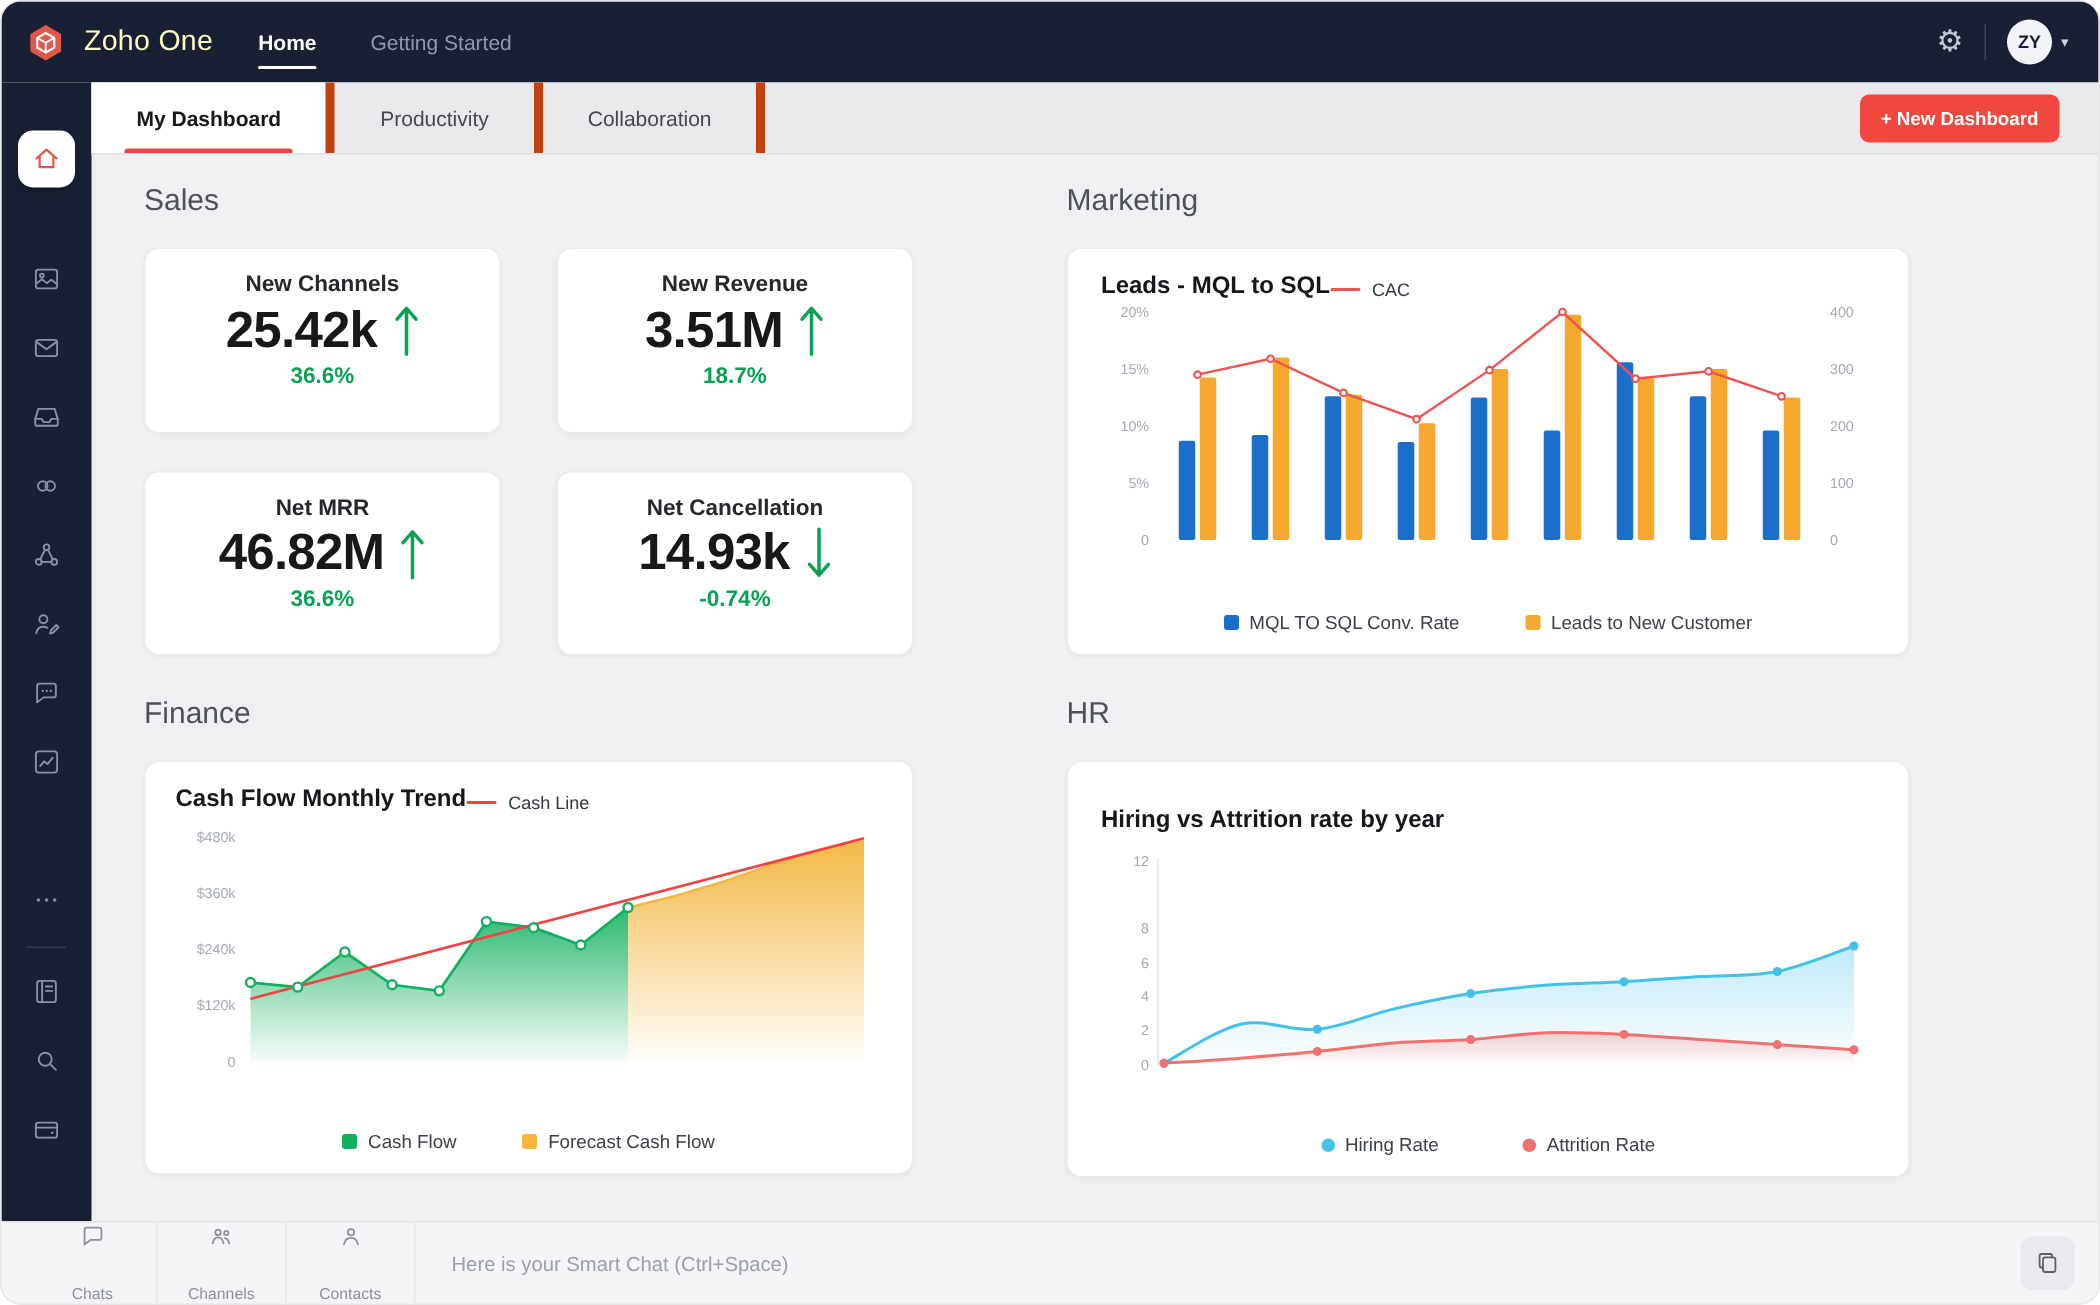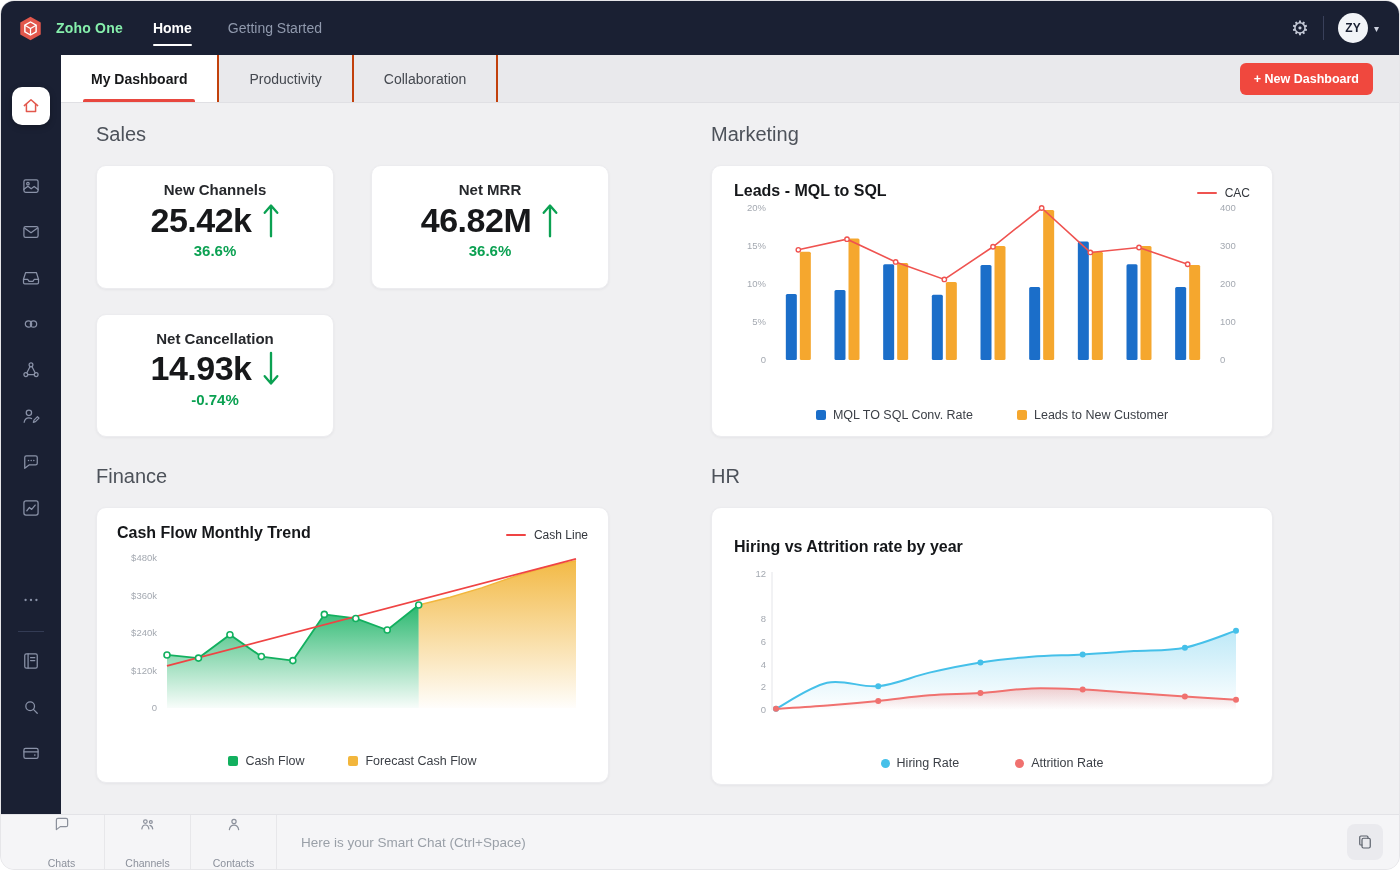--- a/index.html
+++ b/index.html
@@ -2,21 +2,21 @@
 <html><head>
 <meta charset="utf-8">
 <style>
 *{box-sizing:border-box;margin:0;padding:0}
 body{font-family:"Liberation Sans",sans-serif;background:#fff}
 .app{width:1400px;height:870px;background:#f0f0f2;border-radius:14px;overflow:hidden;display:flex;flex-direction:column;border:1px solid #e6e6e9}
 
 
 .topbar{height:54px;background:#1a2033;display:flex;align-items:center;flex-shrink:0;padding:0 20px 0 16px}
 .brand{display:flex;align-items:center;gap:12px}
-.brand-name{color:#86efac;font-size:14px;font-weight:700;letter-spacing:.2px}
+.brand-name{color:#fef9c3;font-size:19px;font-weight:400;letter-spacing:.2px}
 .topnav{display:flex;gap:36px;margin-left:30px;height:54px}
 .topnav-item{display:flex;align-items:center;color:#9099ad;font-size:14px;position:relative;cursor:pointer}
 .topnav-item.active{color:#fff;font-weight:600}
 .topnav-item.active::after{content:"";position:absolute;left:0;right:0;bottom:9px;height:2.5px;background:#fff;border-radius:2px}
 .topbar-right{margin-left:auto;display:flex;align-items:center;gap:14px}
 .gear{font-size:20px;color:#c3c8d6;cursor:pointer;line-height:1}
 .vdiv{width:1px;height:24px;background:#39405a}
 .user{display:flex;align-items:center;gap:6px;cursor:pointer}
 .avatar{width:30px;height:30px;border-radius:50%;background:#f2f4f8;color:#1a2033;font-size:12px;font-weight:700;display:flex;align-items:center;justify-content:center}
 .caret{color:#cdd2df;font-size:10px}
@@ -24,21 +24,21 @@
 
 .middle{flex:1;display:flex;min-height:0}
 .sidebar{width:60px;background:#1a2033;display:flex;flex-direction:column;align-items:center;padding-top:32px;flex-shrink:0}
 .side-item{width:38px;height:38px;border-radius:10px;display:flex;align-items:center;justify-content:center;color:#8a92a8;margin-bottom:8px;cursor:pointer}
 .side-item.active{background:#fff;color:#e2574c;margin-bottom:42px;box-shadow:0 2px 6px rgba(0,0,0,.25)}
 .side-item.gap-top{margin-top:46px}
 .side-sep{width:26px;height:1px;background:#333b54;margin:4px 0 10px}
 
 .main{flex:1;display:flex;flex-direction:column;min-width:0}
 .tabbar{height:48px;background:#e9e9ec;display:flex;align-items:stretch;flex-shrink:0;border-bottom:1px solid #e0e0e4}
-.tab{display:flex;align-items:center;justify-content:center;padding:0 30px;font-size:14px;color:#44484f;border-right:2px solid #c2410c;cursor:pointer;position:relative}
+.tab{display:flex;align-items:center;justify-content:center;padding:0 30px;font-size:14px;color:#44484f;border-right:6px solid #c2410c;cursor:pointer;position:relative}
 .tab.active{background:#fff;font-weight:700;color:#17181a}
 .tab.active::after{content:"";position:absolute;left:22px;right:22px;bottom:0;height:3px;background:#e8473f;border-radius:2px 2px 0 0}
 .newdash{margin-left:auto;align-self:center;margin-right:26px;background:#f0483e;color:#fff;border:none;font-size:12.5px;font-weight:600;padding:9px 14px;border-radius:6px;cursor:pointer;font-family:inherit}
 
 .content{flex:1;padding:20px 0 0 35px;display:flex;gap:102px;overflow:hidden}
 .col{display:flex;flex-direction:column}
 .col.left{width:513px}
 .col.right{width:562px}
 .sec-title{font-size:20px;color:#4d525a;height:20px;margin-bottom:22px}
 .sec-title.second{margin-top:28px}
@@ -51,21 +51,21 @@
 .kpi-row{display:flex;align-items:center;gap:10px;margin-top:2px}
 .kpi-value{font-size:34px;font-weight:700;color:#17181a;letter-spacing:-.5px}
 .kpi-arrow{width:18px;height:40px}
 .kpi-arrow.down{transform:rotate(180deg)}
 .kpi-delta{font-size:15px;font-weight:700;color:#0ba152;margin-top:2px}
 
 .chart-card{padding:16px 22px 8px;display:flex;flex-direction:column}
 .marketing-card{height:272px}
 .finance-card{height:276px;padding:16px 20px 8px}
 .hr-card{height:278px}
-.chart-head{display:flex;align-items:flex-start;justify-content:space-between}
+.chart-head{display:flex;align-items:flex-start;}
 .chart-title{font-size:16px;font-weight:700;color:#15171a}
 .hr-card .chart-title{margin-top:14px}
 .line-legend{display:flex;align-items:center;gap:8px;font-size:12px;color:#33373d;margin-top:4px}
 .line-swatch{width:20px;height:2.5px;border-radius:2px}
 .chart-legend{display:flex;justify-content:center;align-items:center;gap:44px;font-size:12.5px;color:#3c4047;margin-top:auto;padding-bottom:6px}
 .legend-item{display:flex;align-items:center;gap:7px}
 .sq{width:10px;height:10px;border-radius:2px}
 .dot{width:9px;height:9px;border-radius:50%}
 svg text.tick{font-size:9.5px;fill:#a4a9b1;font-family:"Liberation Sans",sans-serif}
 
@@ -219,20 +219,30 @@
           <div class="kpi-grid">
             <div class="card kpi">
               <div class="kpi-title">New Channels</div>
               <div class="kpi-row">
                 <span class="kpi-value">25.42k</span>
                 <svg class="kpi-arrow" viewBox="0 0 20 44" fill="none">
                     <path d="M10 40V6M3 14l7-8 7 8" stroke="#0ba152" stroke-width="2.6" stroke-linecap="round" stroke-linejoin="round"></path>
                   </svg>
               </div>
               <div class="kpi-delta">36.6%</div>
+            </div>
+            <div class="card kpi">
+              <div class="kpi-title">New Revenue</div>
+              <div class="kpi-row">
+                <span class="kpi-value">3.51M</span>
+                <svg class="kpi-arrow" viewBox="0 0 20 44" fill="none">
+                    <path d="M10 40V6M3 14l7-8 7 8" stroke="#0ba152" stroke-width="2.6" stroke-linecap="round" stroke-linejoin="round"></path>
+                  </svg>
+              </div>
+              <div class="kpi-delta">18.7%</div>
             </div>
             <div class="card kpi">
               <div class="kpi-title">Net MRR</div>
               <div class="kpi-row">
                 <span class="kpi-value">46.82M</span>
                 <svg class="kpi-arrow" viewBox="0 0 20 44" fill="none">
                     <path d="M10 40V6M3 14l7-8 7 8" stroke="#0ba152" stroke-width="2.6" stroke-linecap="round" stroke-linejoin="round"></path>
                   </svg>
               </div>
               <div class="kpi-delta">36.6%</div>

